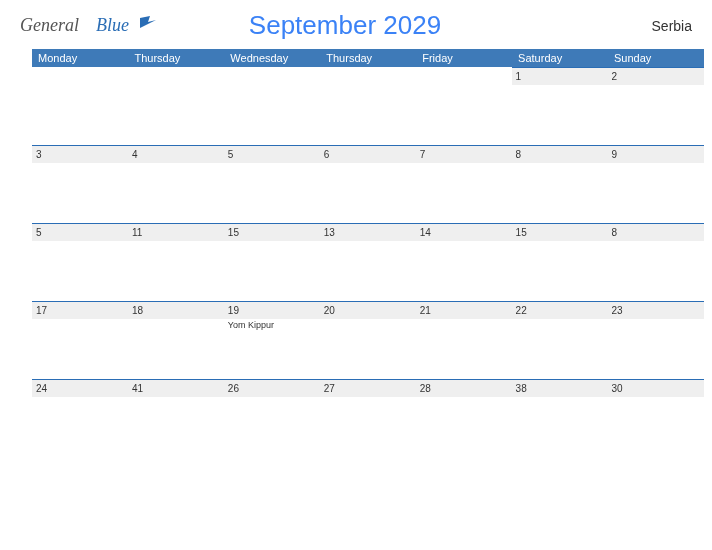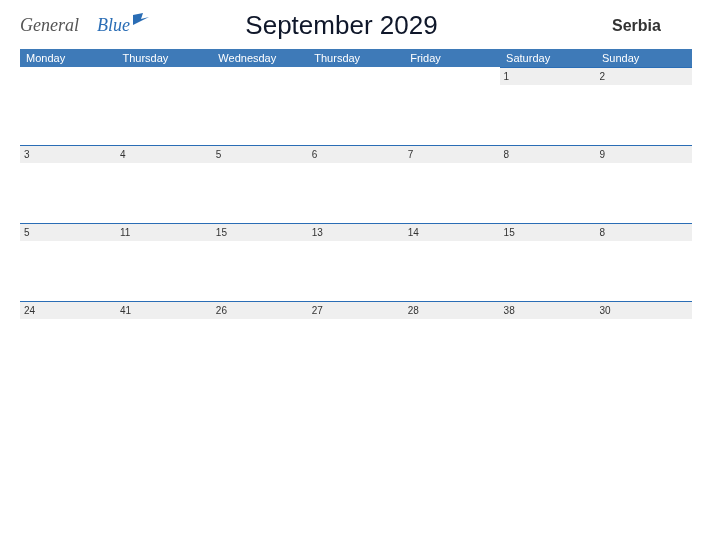--- a/index.html
+++ b/index.html
@@ -15,62 +15,62 @@
     padding: 10px 20px 0 20px;
   }
   .header {
     display: flex;
     align-items: center;
     justify-content: space-between;
     margin-bottom: 8px;
   }
   .logo {
     display: flex;
-    align-items: flex-start;
-    gap: 0;
+    align-items: flex-end;
+    gap: 8px;
   }
   .logo-general {
     font-size: 18px;
     font-weight: 400;
     color: #555;
     font-style: italic;
     font-family: Georgia, serif;
   }
   .logo-blue {
     font-size: 18px;
     font-weight: 400;
     color: #2a6db5;
     font-style: italic;
     font-family: Georgia, serif;
-    margin-left: 18px;
+    margin-left: 9px;
   }
   .logo-icon {
     margin-left: 3px;
     position: relative;
     top: -2px;
   }
   .title {
     font-size: 26px;
     font-weight: 400;
-    color: #0f172a;
+    color: #3b82f6;
     flex: 1;
     text-align: center;
     margin-left: -80px;
   }
   .country {
-    font-size: 16px;
+    font-size: 14px;
     color: #333;
     min-width: 80px;
-    text-align: left;
-    font-weight: bold;
+    text-align: right;
   }
   .calendar {
     width: 100%;
     border-collapse: collapse;
     table-layout: fixed;
+    margin-left: 12px;
   }
   .dow-row th {
     background: #3e7ab8;
     color: #fff;
     font-weight: 400;
     font-size: 11px;
     text-align: left;
     padding: 3px 6px;
     border-right: 1px solid #3e7ab8;
   }
@@ -194,20 +194,44 @@
           </td>
           <td>
             <div class="daynum-row">15</div>
           </td>
           <td>
             <div class="daynum-row">8</div>
           </td>
         </tr>
         <tr class="week">
           <td>
+            <div class="daynum-row">17</div>
+          </td>
+          <td>
+            <div class="daynum-row">18</div>
+          </td>
+          <td>
+            <div class="daynum-row">19</div>
+            <div class="event">Yom Kippur</div>
+          </td>
+          <td>
+            <div class="daynum-row">20</div>
+          </td>
+          <td>
+            <div class="daynum-row">21</div>
+          </td>
+          <td>
+            <div class="daynum-row">22</div>
+          </td>
+          <td>
+            <div class="daynum-row">23</div>
+          </td>
+        </tr>
+        <tr class="week">
+          <td>
             <div class="daynum-row">24</div>
           </td>
           <td>
             <div class="daynum-row">41</div>
           </td>
           <td>
             <div class="daynum-row">26</div>
           </td>
           <td>
             <div class="daynum-row">27</div>

